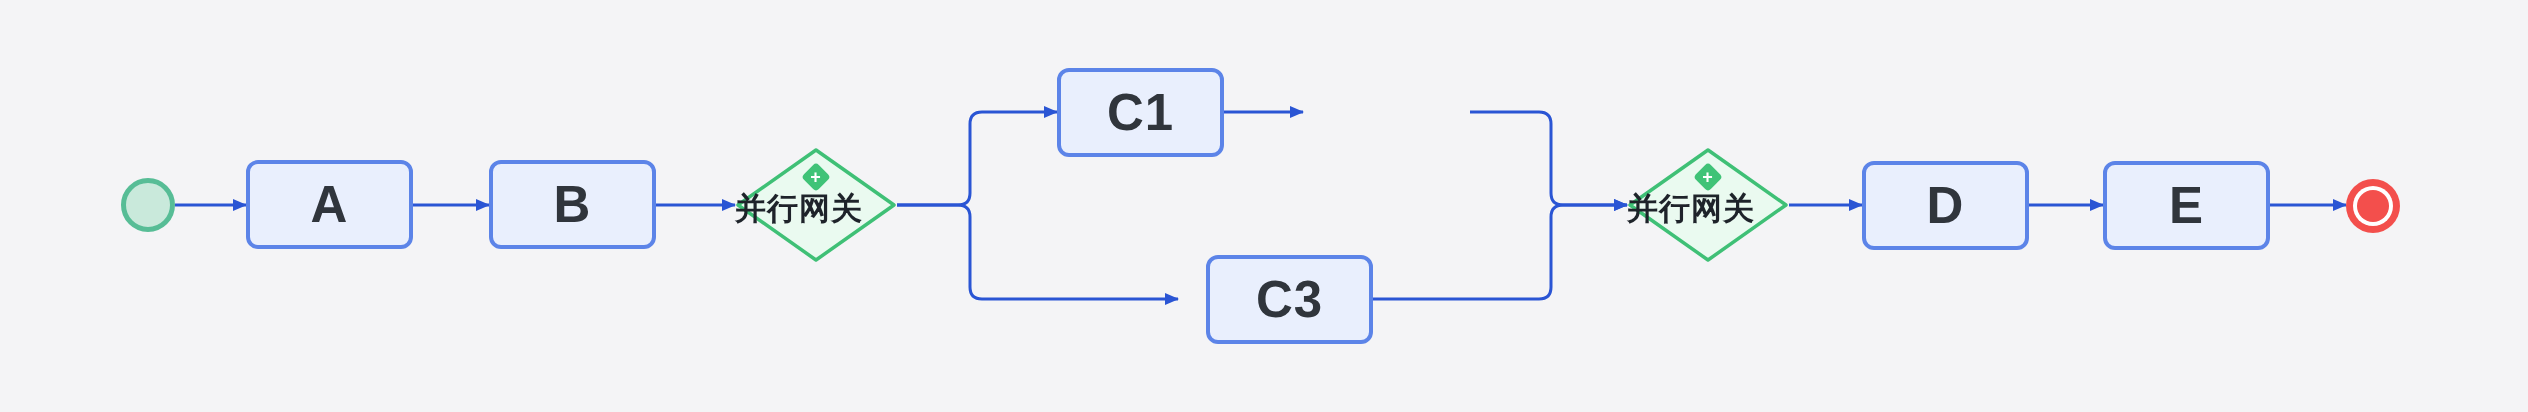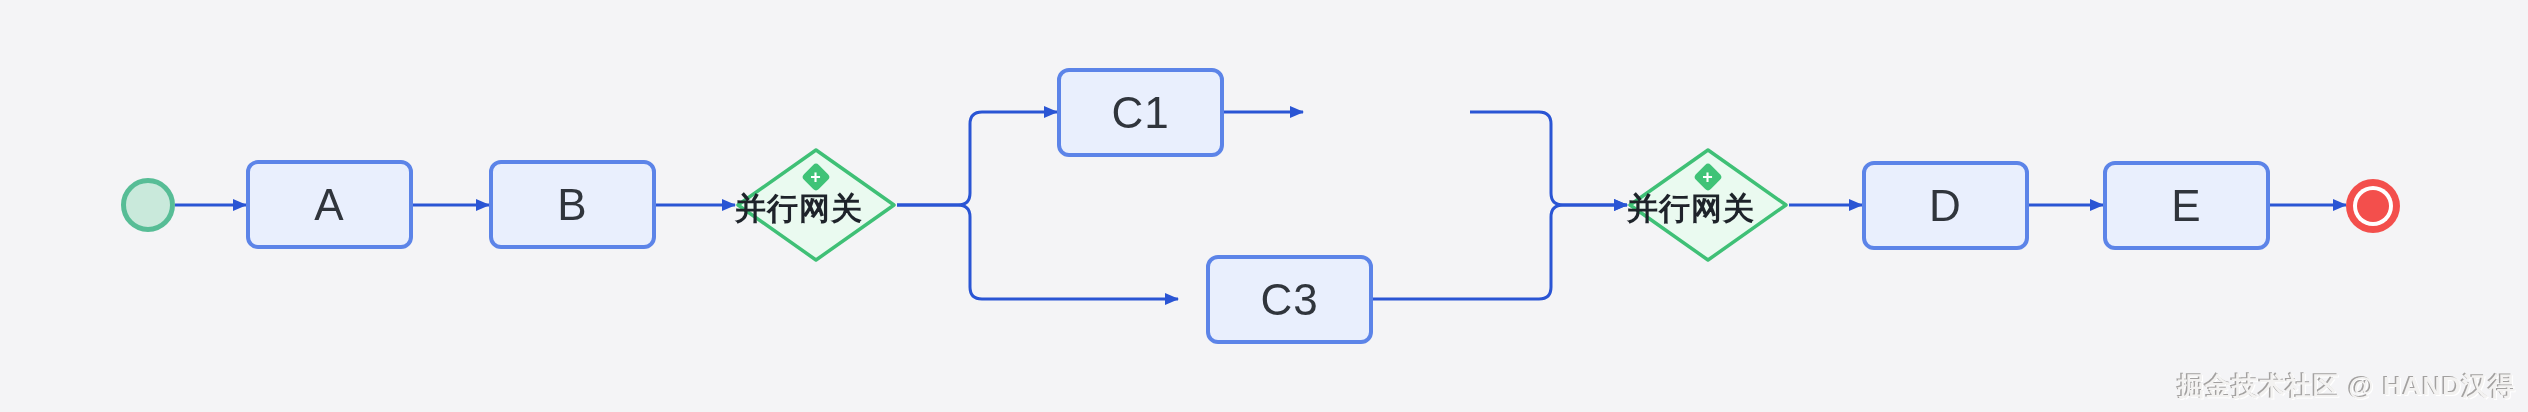--- a/index.html
+++ b/index.html
@@ -34,22 +34,22 @@
     height: 89px;
     box-sizing: border-box;
     background: var(--task-fill, #e9effd);
     border: 4px solid var(--task-border, #5c84e8);
     border-radius: 12px;
     display: flex;
     align-items: center;
     justify-content: center;
   }
   .task-label {
-    font-size: 44px;
-    font-weight: 400;
+    font-size: 51px;
+    font-weight: 700;
     color: var(--node-text, #30353c);
     letter-spacing: 1px;
     user-select: none;
   }
   .event-start {
     position: absolute;
     width: 54px; height: 54px;
     box-sizing: border-box;
     border-radius: 50%;
     background: var(--start-fill, #c9e9db);
@@ -202,15 +202,14 @@
   <div class="task" style="left:2103px; top:161px;">
     <span class="task-label">E</span>
   </div>
 
   <div class="event-end" style="left:2346px; top:179px;">
     <span class="end-ring">
       <span class="end-core"></span>
     </span>
   </div>
 
-  <div class="watermark">掘金技术社区 @ HAND汉得</div>
 
 </div>
 
 </body></html>

